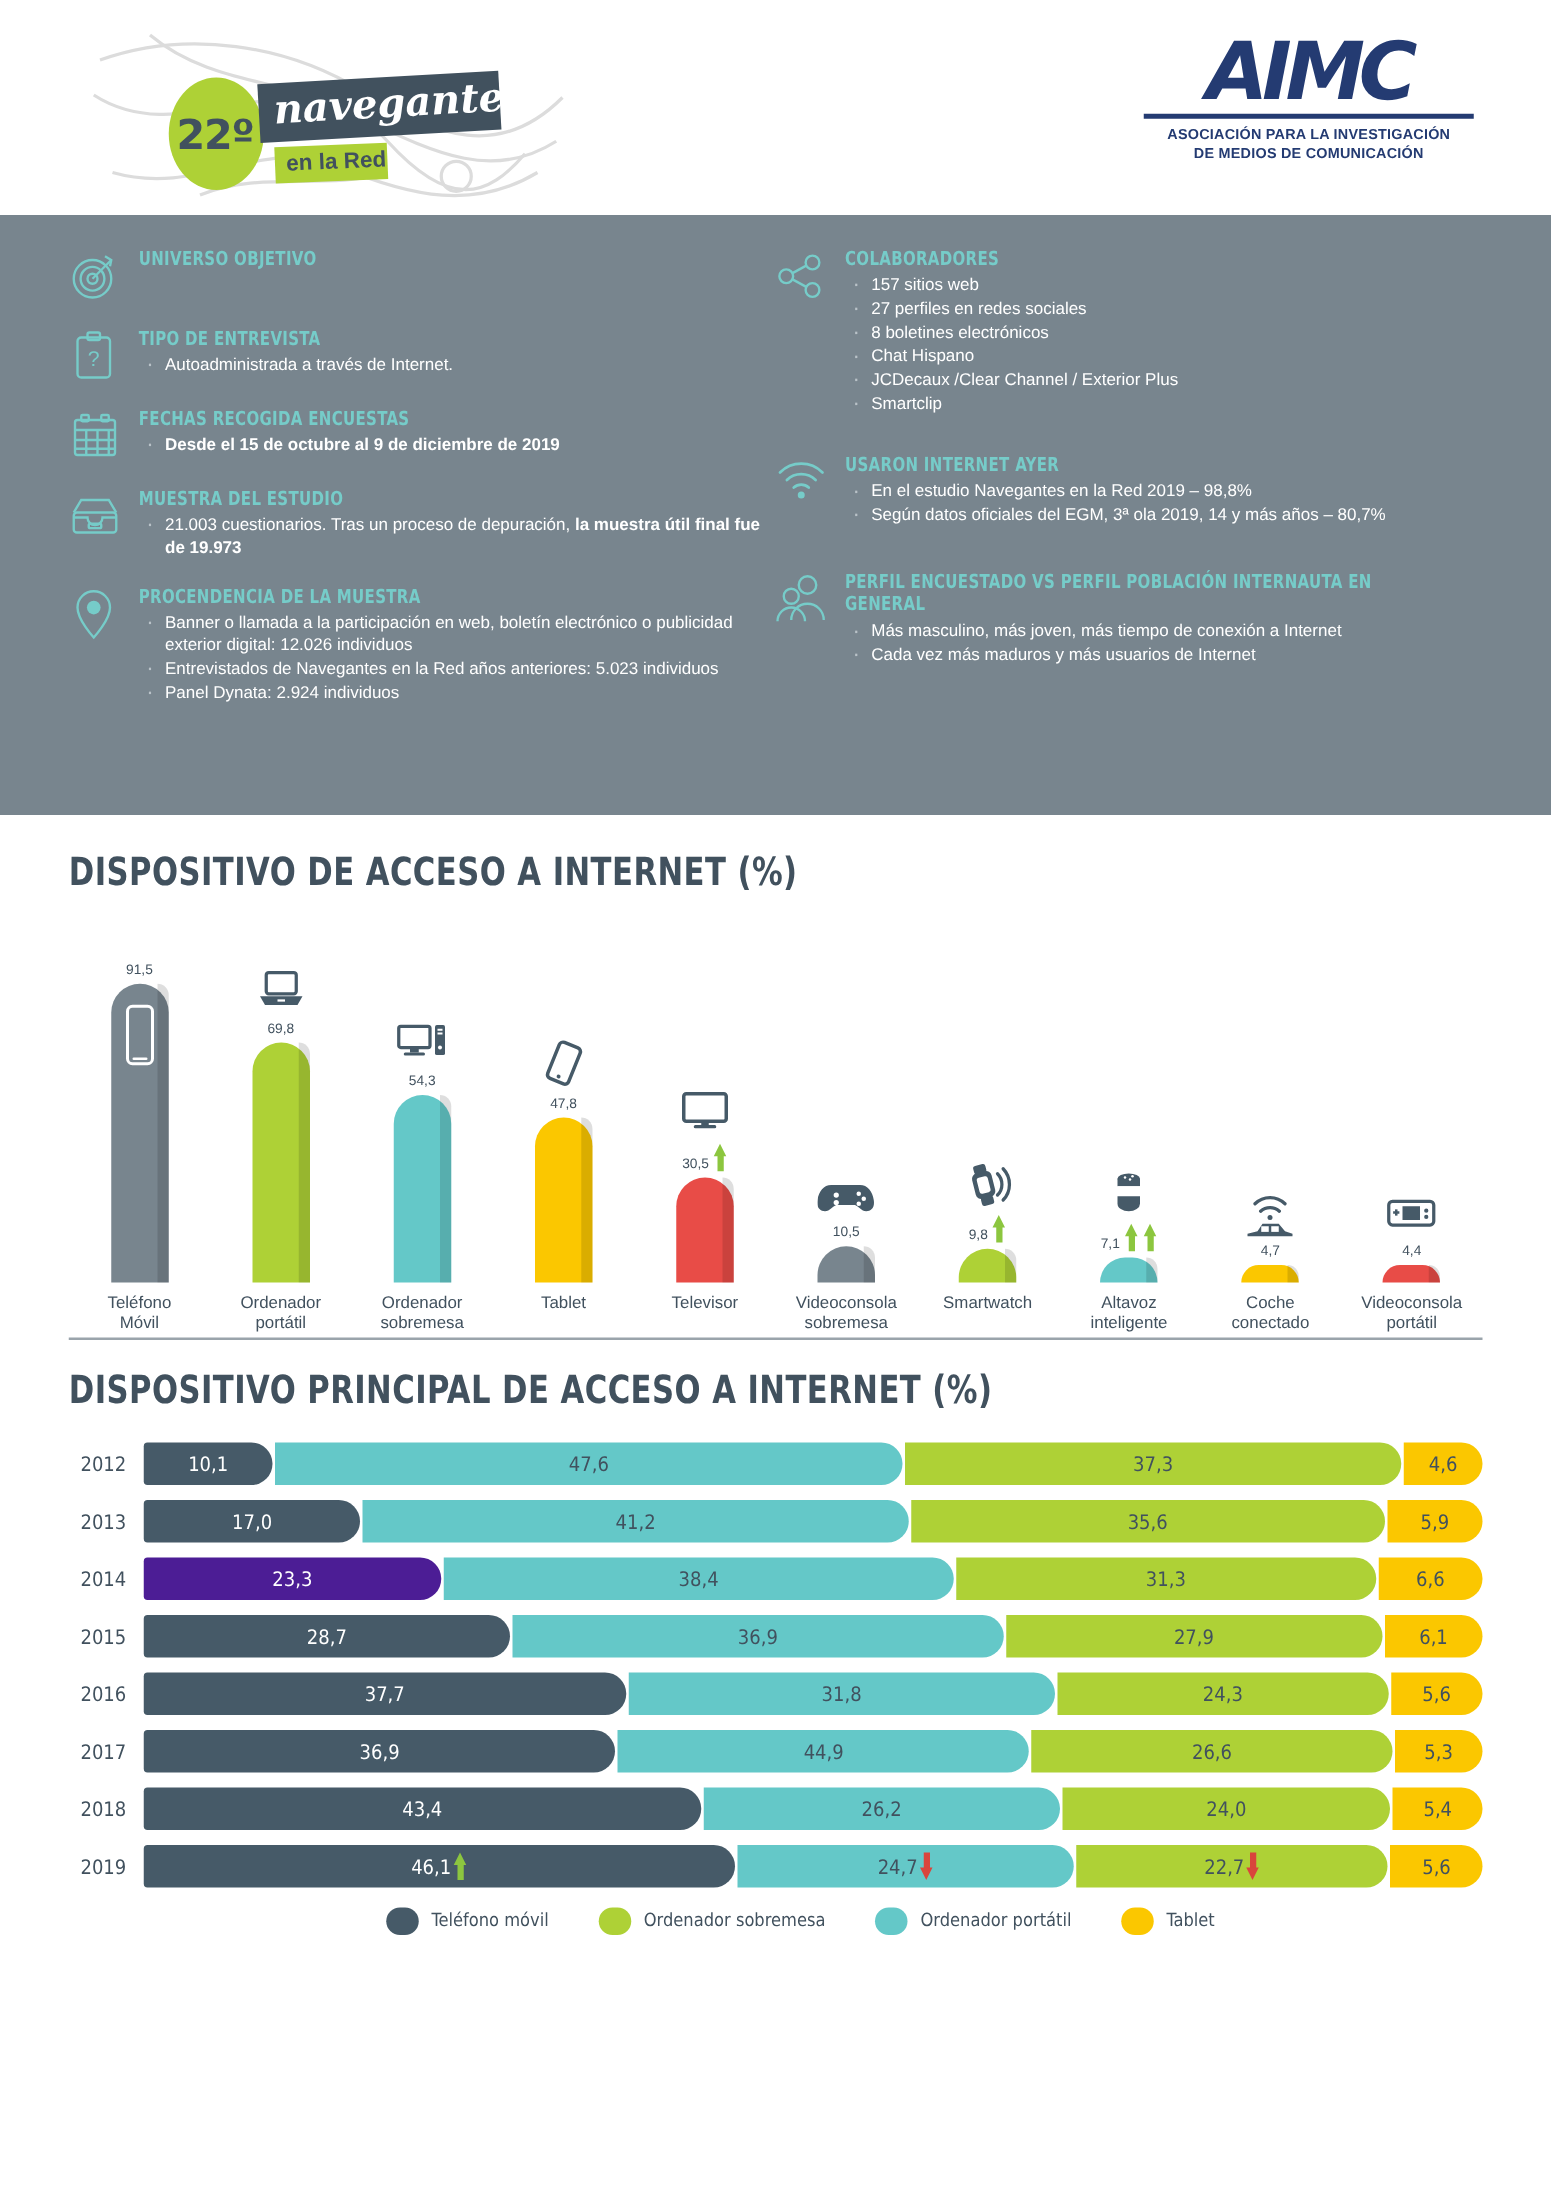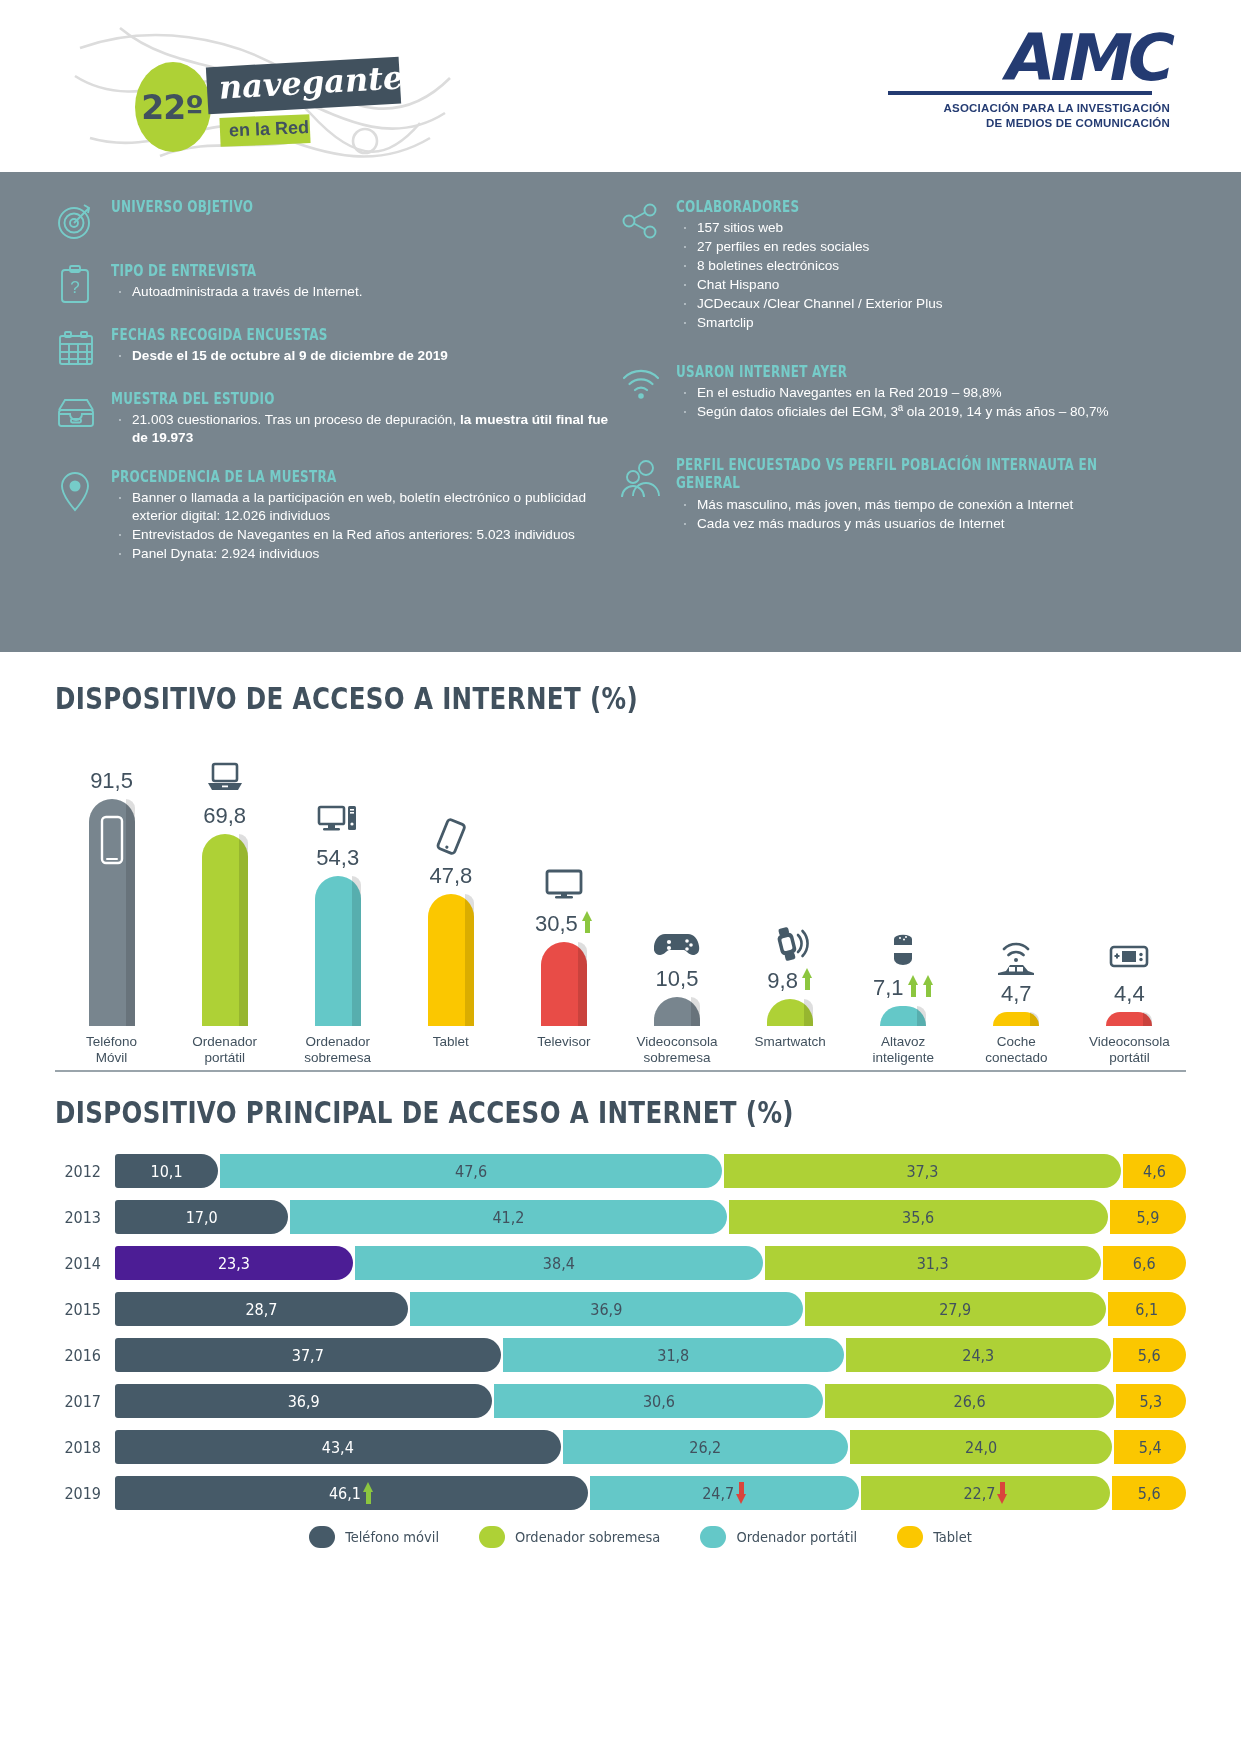--- a/index.html
+++ b/index.html
@@ -38,21 +38,21 @@
   .red-box {
     position: absolute; left: 160px; top: 98px; width: 90px; height: 29px;
     background: #aed136; transform: rotate(-2.4deg);
   }
   .red-box span {
     position: absolute; left: 9px; top: 3px;
     font-family: "Liberation Sans", sans-serif; font-weight: bold;
     font-size: 18px; color: #41515e;
   }
 
-  .aimc { position: absolute; right: 71px; top: 28px; width: 300px; text-align: right; }
+  .aimc { position: absolute; right: 44px; top: 28px; width: 300px; text-align: center; }
   .aimc-mark { font-family: "DejaVu Sans", sans-serif; font-weight: bold; font-style: italic;
     font-size: 64px; color: #243b72; letter-spacing: -5px; line-height: 0.95; }
   .aimc-rule { height: 4px; background: #243b72; margin: 2px 18px 6px 18px; }
   .aimc-tag { font-family: "Liberation Sans", sans-serif; font-weight: bold;
     font-size: 11.5px; color: #243b72; letter-spacing: 0.2px; line-height: 1.35; }
 
   
   .panel {
     position: relative; background: #78858e; height: 480px;
     padding: 26px 55px 0 55px;
@@ -87,22 +87,22 @@
     font-weight: bold; font-size: 31px; color: #41515e; letter-spacing: 0.4px;
     text-transform: uppercase; transform: scaleX(0.88); transform-origin: left center;
   }
 
   
   .chart1-wrap { position: relative; padding: 28px 55px 0 55px; height: 400px; }
   .chart1 { position: relative; display: flex; align-items: flex-end; height: 300px; margin-top: 10px; }
   .c1-col { flex: 1; position: relative; display: flex; flex-direction: column;
     align-items: center; justify-content: flex-end; height: 100%; }
   .c1-icon { margin-bottom: 4px; height: 42px; display: flex; align-items: flex-end; justify-content: center; }
-  .c1-val { font-size: 22px; color: #41515e; margin-bottom: 5px; white-space: nowrap;
-    display: flex; align-items: flex-start; gap: 4px; }
+  .c1-val { font-size: 11px; color: #41515e; margin-bottom: 5px; white-space: nowrap;
+    display: flex; align-items: flex-end; gap: 4px; }
   .c1-bar { width: 46px; border-radius: 23px 23px 0 0; position: relative; }
   .c1-bar::after {
     content: ""; position: absolute; right: 0; top: 0; bottom: 0; width: 9px;
     border-radius: 0 23px 0 0; background: rgba(0,0,0,0.13);
   }
   .c1-labels { display: flex; margin-top: 8px; }
   .c1-lab { flex: 1; text-align: center; font-size: 13.5px; color: #41515e; line-height: 1.2; }
   .up-ico { width: 11px; height: 22px; display: inline-block; position: relative; }
   .up-ico::before { content:""; position:absolute; left:3px; bottom:0; width:5px; height:13px; background:#8cc63f; }
   .up-ico::after { content:""; position:absolute; left:0; top:0; border-left:5.5px solid transparent;
@@ -599,21 +599,21 @@
           </div>
         </div>
       </div>
       <div class="c2-row">
         <div class="c2-year">2017</div>
         <div class="c2-track">
           <div class="c2-seg dark" style="width:calc(37.123% + 0px);background:#465a68;z-index:10;">
             <span>36,9</span>
           </div>
           <div class="c2-seg teal" style="width:calc(30.785% + 17px);background:#64c8c8;z-index:9;">
-            <span>30,6</span>
+            <span>44,9</span>
           </div>
           <div class="c2-seg green" style="width:calc(26.761% + 17px);background:#aed136;z-index:8;">
             <span>26,6</span>
           </div>
           <div class="c2-seg yellow" style="width:calc(5.332% + 17px);background:#fbc700;z-index:7;border-radius:0 17px 17px 0;">
             <span>5,3</span>
           </div>
         </div>
       </div>
       <div class="c2-row">

